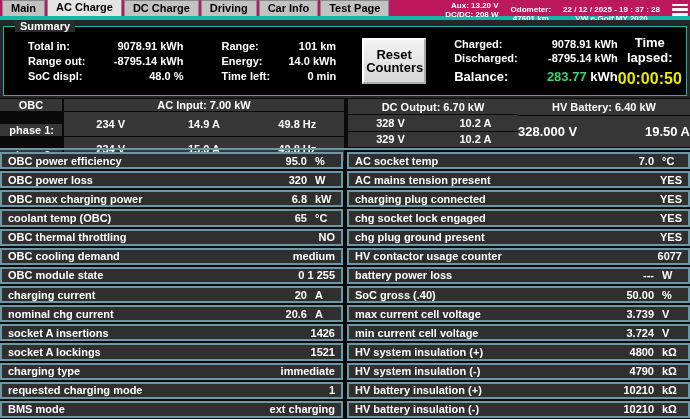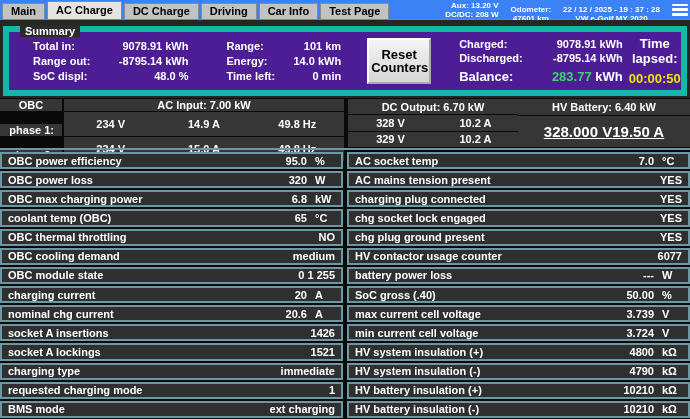--- a/index.html
+++ b/index.html
@@ -6,63 +6,63 @@
     --rowborder:#6e97a4;
     --rowbg:#2f2f2f;
     --cellbg:#363636;
     --white:#fff;
   }
   *{box-sizing:border-box;margin:0;padding:0;font-family:"Liberation Sans",sans-serif;}
   html,body{width:690px;height:419px;overflow:hidden;background:#0a0a0a;}
   #app{position:relative;width:690px;height:419px;background:#0a0a0a;color:#fff;font-weight:bold;}
 
   
-  .topbar{position:absolute;top:0;left:0;right:0;height:21px;background:#3b82f6;border-bottom:2px solid #14b8a6;display:flex;align-items:flex-end;}
+  .topbar{position:absolute;top:0;left:0;right:0;height:21px;background:#be185d;border-bottom:5px solid #14b8a6;display:flex;align-items:flex-end;}
   .tabs{display:flex;gap:2px;padding-left:2px;height:100%;align-items:flex-end;}
   .tab{background:#c2c2c2;color:#000;font-size:11px;font-weight:bold;padding:2px 8px 3px 8px;height:16px;line-height:11px;border:1px solid #8a8a8a;border-bottom:none;cursor:pointer;white-space:nowrap;}
   .tab.active{background:#e4e4e4;height:18px;padding-top:3px;}
   .hdrinfo{position:absolute;right:2px;top:0;height:19px;display:flex;align-items:center;gap:12px;font-size:8px;line-height:9px;color:#fff;}
   .hgroup{text-align:right;white-space:nowrap;}
   .hgroup.center{text-align:center;margin-top:8px;}
   .burger{width:16px;height:12px;display:flex;flex-direction:column;justify-content:space-between;cursor:pointer;}
   .burger span{display:block;height:2.5px;background:#fff;border-radius:1px;}
 
   
   .summaryband{position:absolute;top:20px;left:0;right:0;height:78px;background:#262626;}
-  .sumbox{position:absolute;top:6px;left:3px;right:3px;bottom:2px;border:6px solid #14b8a6;background:#4c1d95;}
+  .sumbox{position:absolute;top:6px;left:3px;right:3px;bottom:2px;border:1px solid #14b8a6;background:#000000;}
   .sumlegend{position:absolute;top:-7px;left:11px;background:#2b2b2b;padding:0 5px;font-size:11px;color:#fff;}
   .sumflex{display:flex;align-items:center;height:100%;padding-left:24px;font-size:11px;}
   .kv{display:grid;grid-template-columns:auto auto;column-gap:10px;row-gap:3px;align-items:center;}
   .kv .k{text-align:left;white-space:nowrap;}
   .kv .v{text-align:right;white-space:nowrap;min-width:88px;}
   .kv2 .v{min-width:56px;}
   .resetbtn{margin-left:26px;width:64px;height:46px;background:linear-gradient(#f4f4f4,#d6d6d6);border:2px outset #fff;color:#000;font-size:13px;font-weight:bold;line-height:13px;text-align:center;cursor:pointer;padding:2px;}
   .counters{margin-left:28px;display:grid;grid-template-columns:auto auto;column-gap:8px;row-gap:2px;align-items:center;}
   .counters .k{white-space:nowrap;}
   .counters .v{text-align:right;white-space:nowrap;min-width:92px;}
   .balrow{font-size:13px;margin-top:3px;}
   .green{color:#3ed16e;}
   .yellow{color:#e9e900;}
   .timecol{margin-left:auto;margin-right:20px;text-align:center;}
   .timelabel{font-size:13px;line-height:15px;width:64px;}
-  .timeval{font-size:13px;margin-top:5px;}
+  .timeval{font-size:16px;margin-top:5px;}
 
   
   .meters{position:absolute;top:99px;left:0;right:0;height:48px;display:flex;}
   .panel{display:grid;grid-template-rows:1fr 1fr 1fr;gap:1px;height:100%;}
   .p-obc{width:344px;grid-template-columns:62px 1fr;column-gap:2px;}
   .p-dc{width:170px;margin-left:4px;}
   .p-hv{flex:1;grid-template-rows:1fr 2fr;}
   .cell{background:var(--cellbg);display:flex;align-items:center;justify-content:center;font-size:11px;white-space:nowrap;}
   .cell.lbl{justify-content:flex-end;padding-right:8px;margin-top:12px;}
   .tri{display:grid;grid-template-columns:1fr 1fr 1fr;align-items:center;background:var(--cellbg);font-size:11px;}
   .tri span{text-align:center;}
   .duo{display:grid;grid-template-columns:1fr 1fr;align-items:center;background:var(--cellbg);font-size:11px;}
   .duo span{text-align:center;}
-  .hvbig{display:flex;align-items:center;justify-content:center;background:var(--cellbg);font-size:15px;text-decoration:underline;}
+  .hvbig{display:flex;align-items:center;justify-content:space-between;background:var(--cellbg);font-size:13px;}
 
   
   .tablesep{position:absolute;top:148px;left:0;right:0;height:2px;background:var(--rowborder);}
   .tablewrap{position:absolute;top:152px;left:0;right:0;bottom:1px;display:flex;gap:4px;}
   .tcol{flex:1;display:flex;flex-direction:column;gap:2px;}
   .trow{flex:1;display:flex;align-items:center;border:2px solid var(--rowborder);background:var(--rowbg);padding:0 6px;font-size:11px;min-height:0;}
   .tlabel{flex:1;white-space:nowrap;overflow:hidden;}
   .tval{text-align:right;white-space:nowrap;}
   .tunit{min-width:20px;margin-left:8px;text-align:left;white-space:nowrap;}
   .tunit:empty{display:none;}

